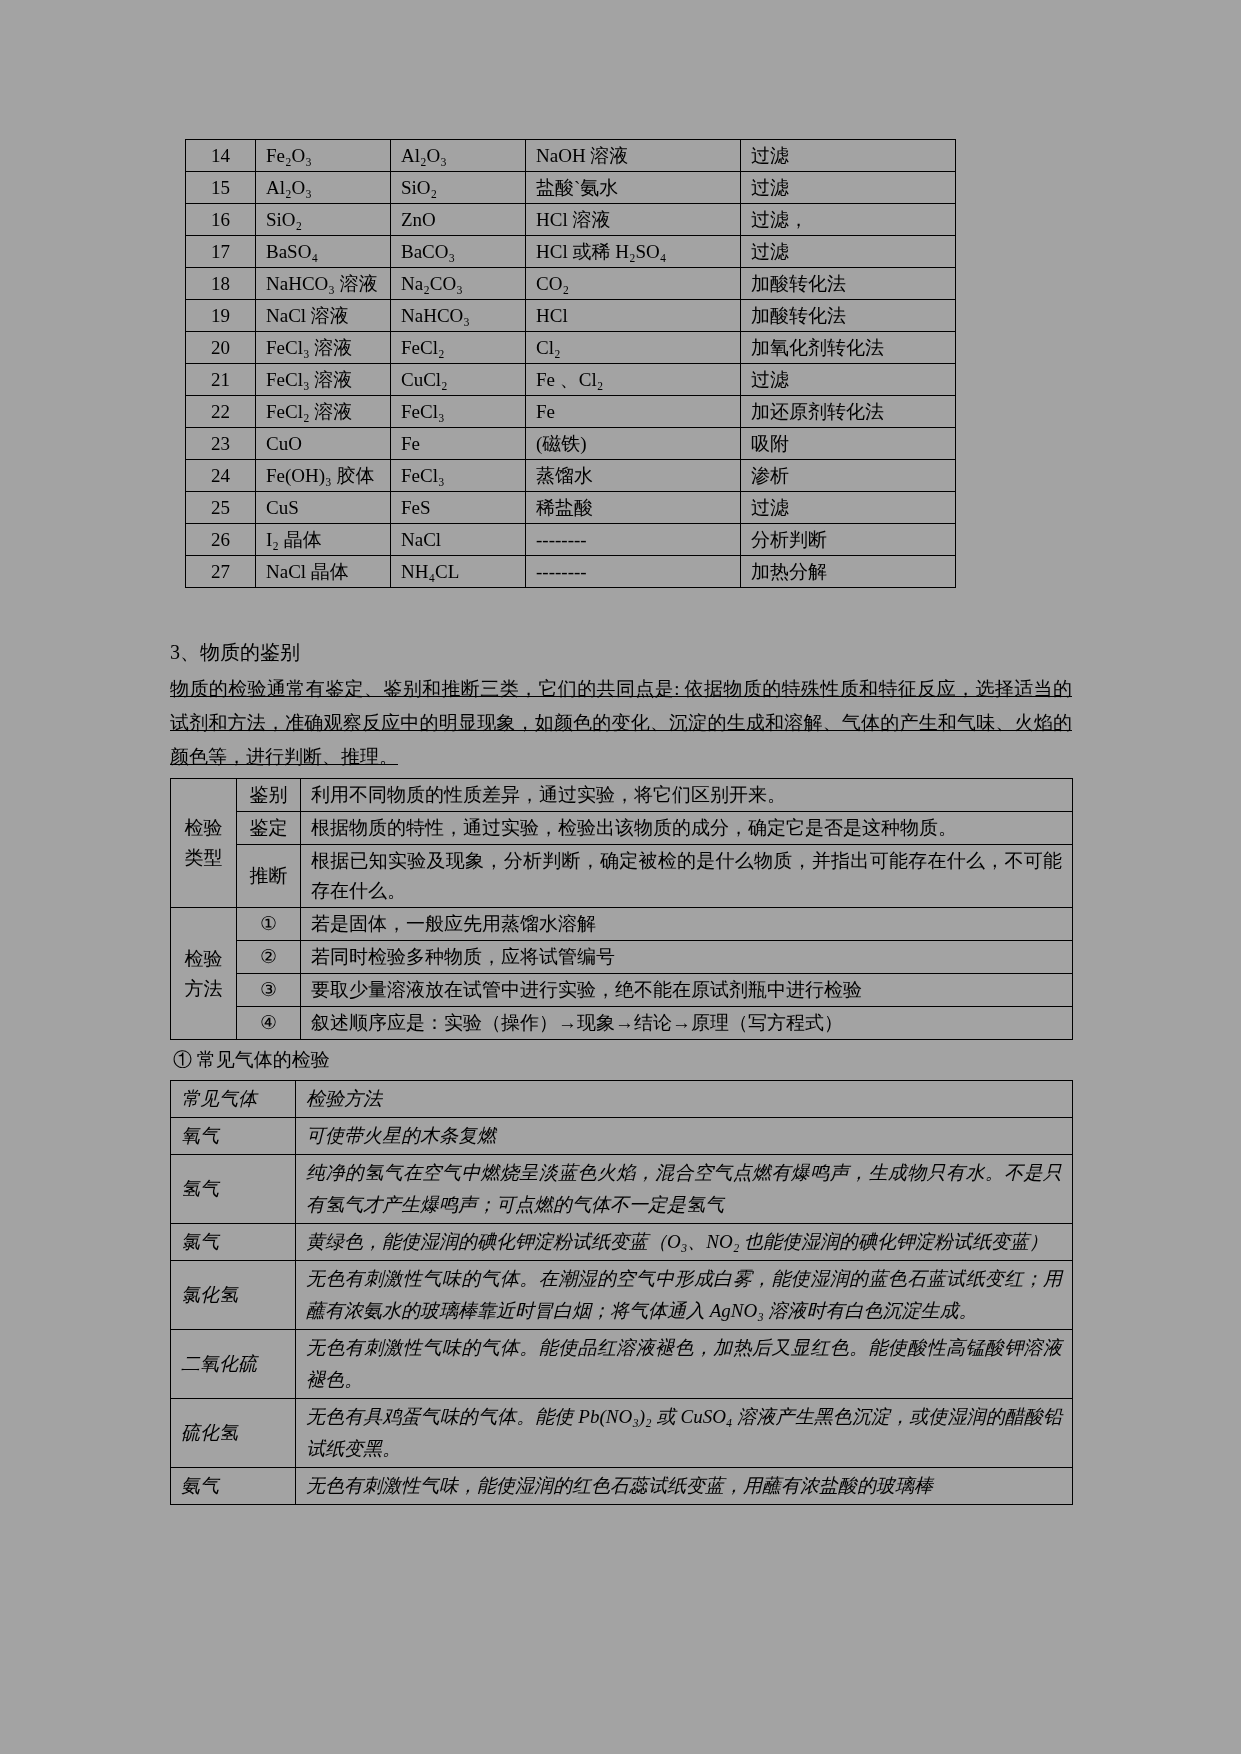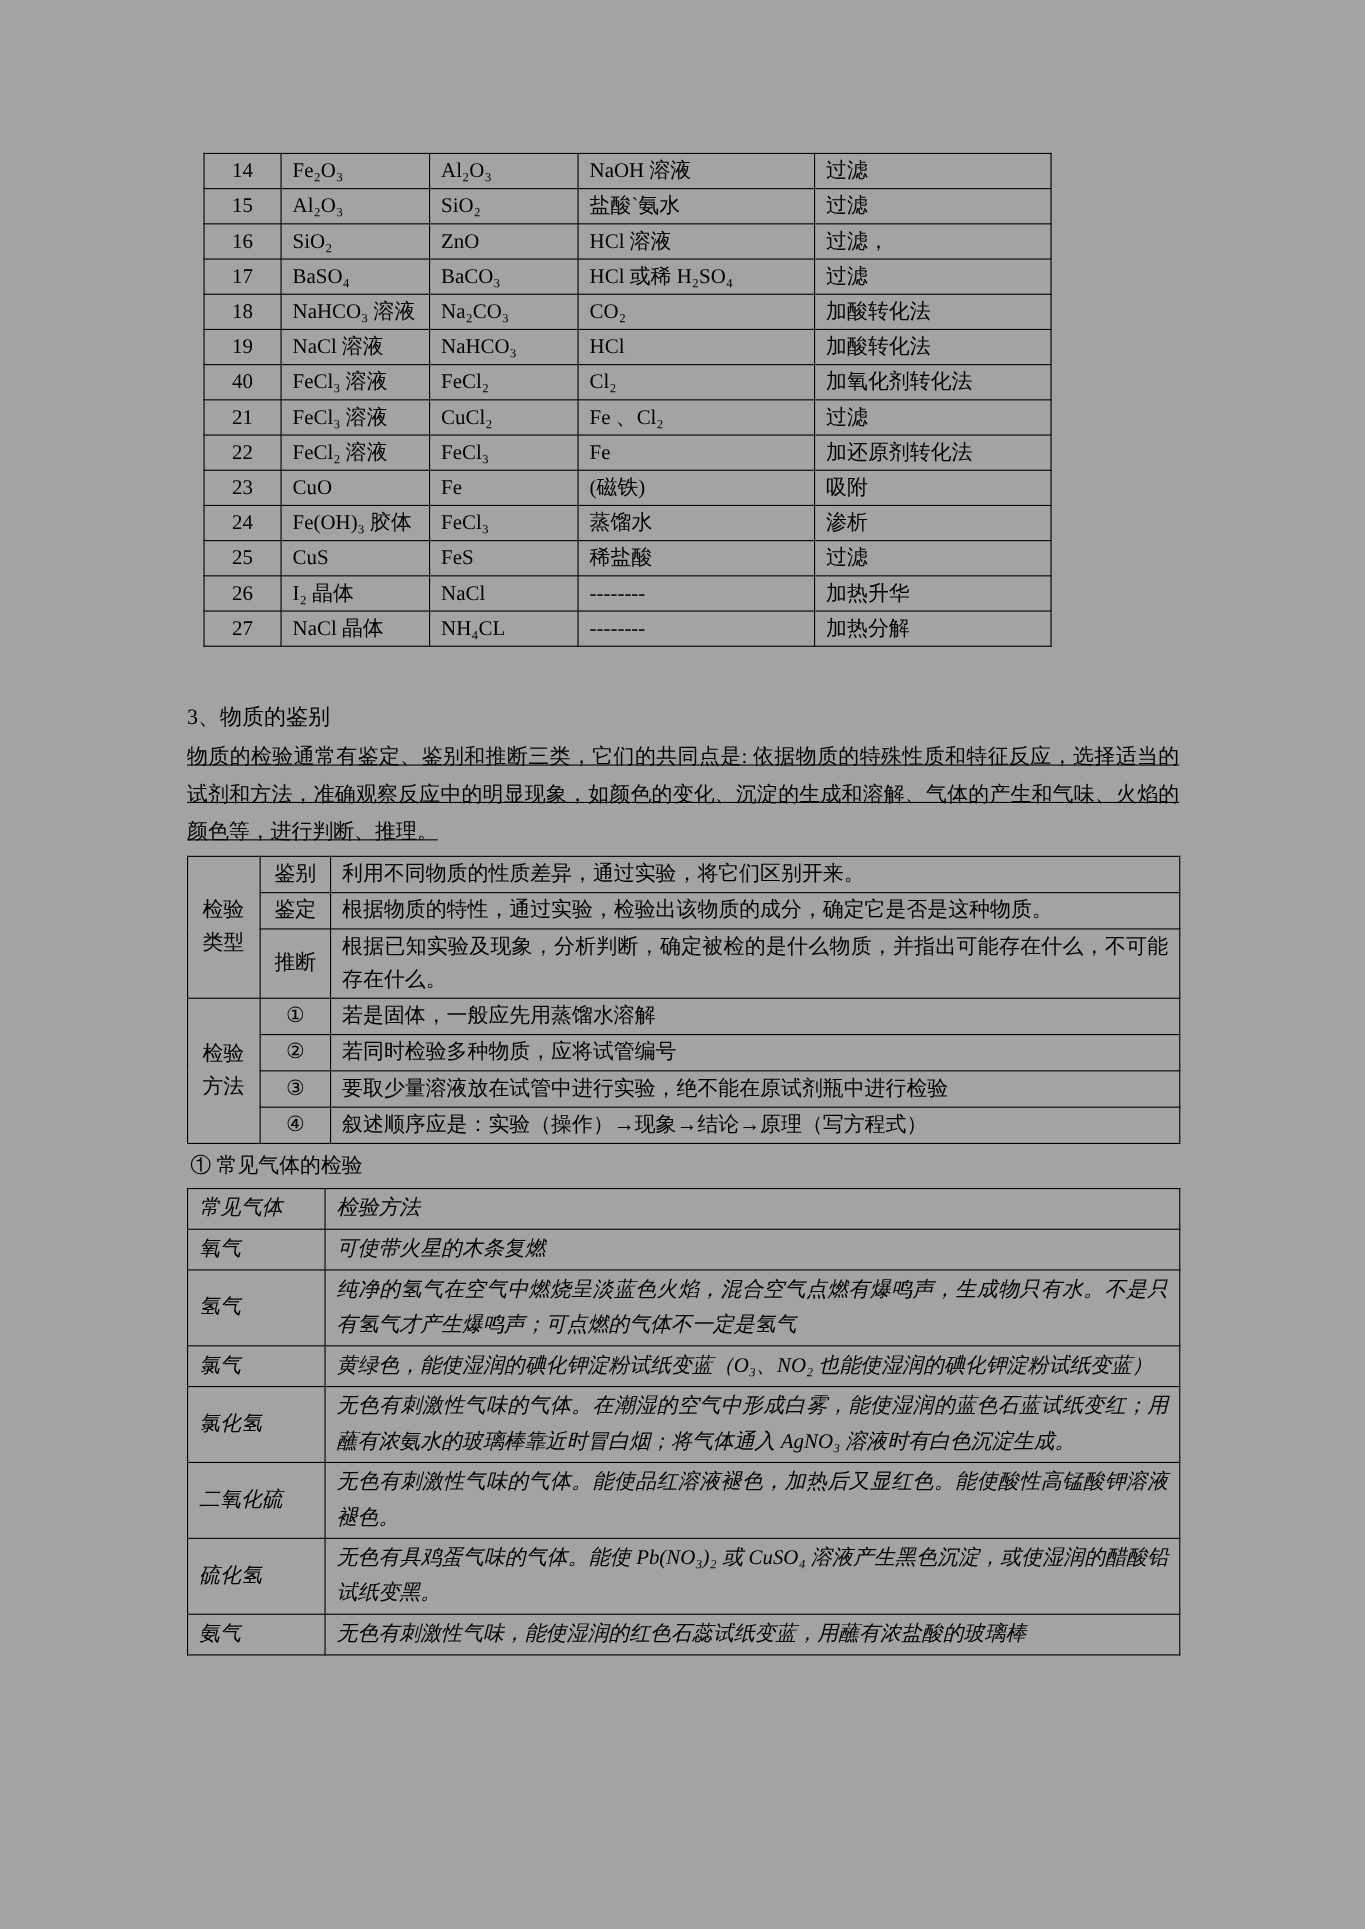--- a/index.html
+++ b/index.html
@@ -19,21 +19,21 @@
   .t1 td { height:32px; line-height:30px; padding:0 10px; }
   .t1 td.c-no { text-align:center; padding:0 2px; }
 
   
   .sec-title { position:absolute; left:170px; top:638px; font-weight:normal; font-size:20px; line-height:28px; }
   .para { position:absolute; left:170px; top:672px; width:902px; line-height:34px; text-align:justify;text-decoration:underline; }
 
   
   .t2 { position:absolute; left:170px; top:778px; width:902px; }
   .t2 td { padding:1px 10px; line-height:30px; }
-  .t2 td.vlabel { padding:2px 13px; line-height:30px; }
+  .t2 td.vlabel { text-align:center; padding:2px 13px; line-height:30px; }
   .t2 td.key { text-align:center; padding:1px 4px; height:32px; }
   .t2 td.content { text-align:justify; height:32px; }
 
   
   .gas-head { position:absolute; left:173px; top:1046px; line-height:28px; }
 
   
   .t3 { position:absolute; left:170px; top:1080px; width:902px; }
   .t3 td { padding:2px 10px; line-height:32px; height:32px;font-style:italic; }
   .t3 td.gas { vertical-align:middle; }
@@ -89,21 +89,21 @@
         <td>加酸转化法</td>
       </tr>
       <tr>
         <td class="c-no">19</td>
         <td>NaCl 溶液</td>
         <td>NaHCO₃</td>
         <td>HCl</td>
         <td>加酸转化法</td>
       </tr>
       <tr>
-        <td class="c-no">40</td>
+        <td class="c-no">20</td>
         <td>FeCl₃ 溶液</td>
         <td>FeCl₂</td>
         <td>Cl₂</td>
         <td>加氧化剂转化法</td>
       </tr>
       <tr>
         <td class="c-no">21</td>
         <td>FeCl₃ 溶液</td>
         <td>CuCl₂</td>
         <td>Fe 、Cl₂</td>
@@ -135,21 +135,21 @@
         <td>CuS</td>
         <td>FeS</td>
         <td>稀盐酸</td>
         <td>过滤</td>
       </tr>
       <tr>
         <td class="c-no">26</td>
         <td>I₂ 晶体</td>
         <td>NaCl</td>
         <td>--------</td>
-        <td>加热升华</td>
+        <td>分析判断</td>
       </tr>
       <tr>
         <td class="c-no">27</td>
         <td>NaCl 晶体</td>
         <td>NH₄CL</td>
         <td>--------</td>
         <td>加热分解</td>
       </tr>
     </tbody>
   </table>

